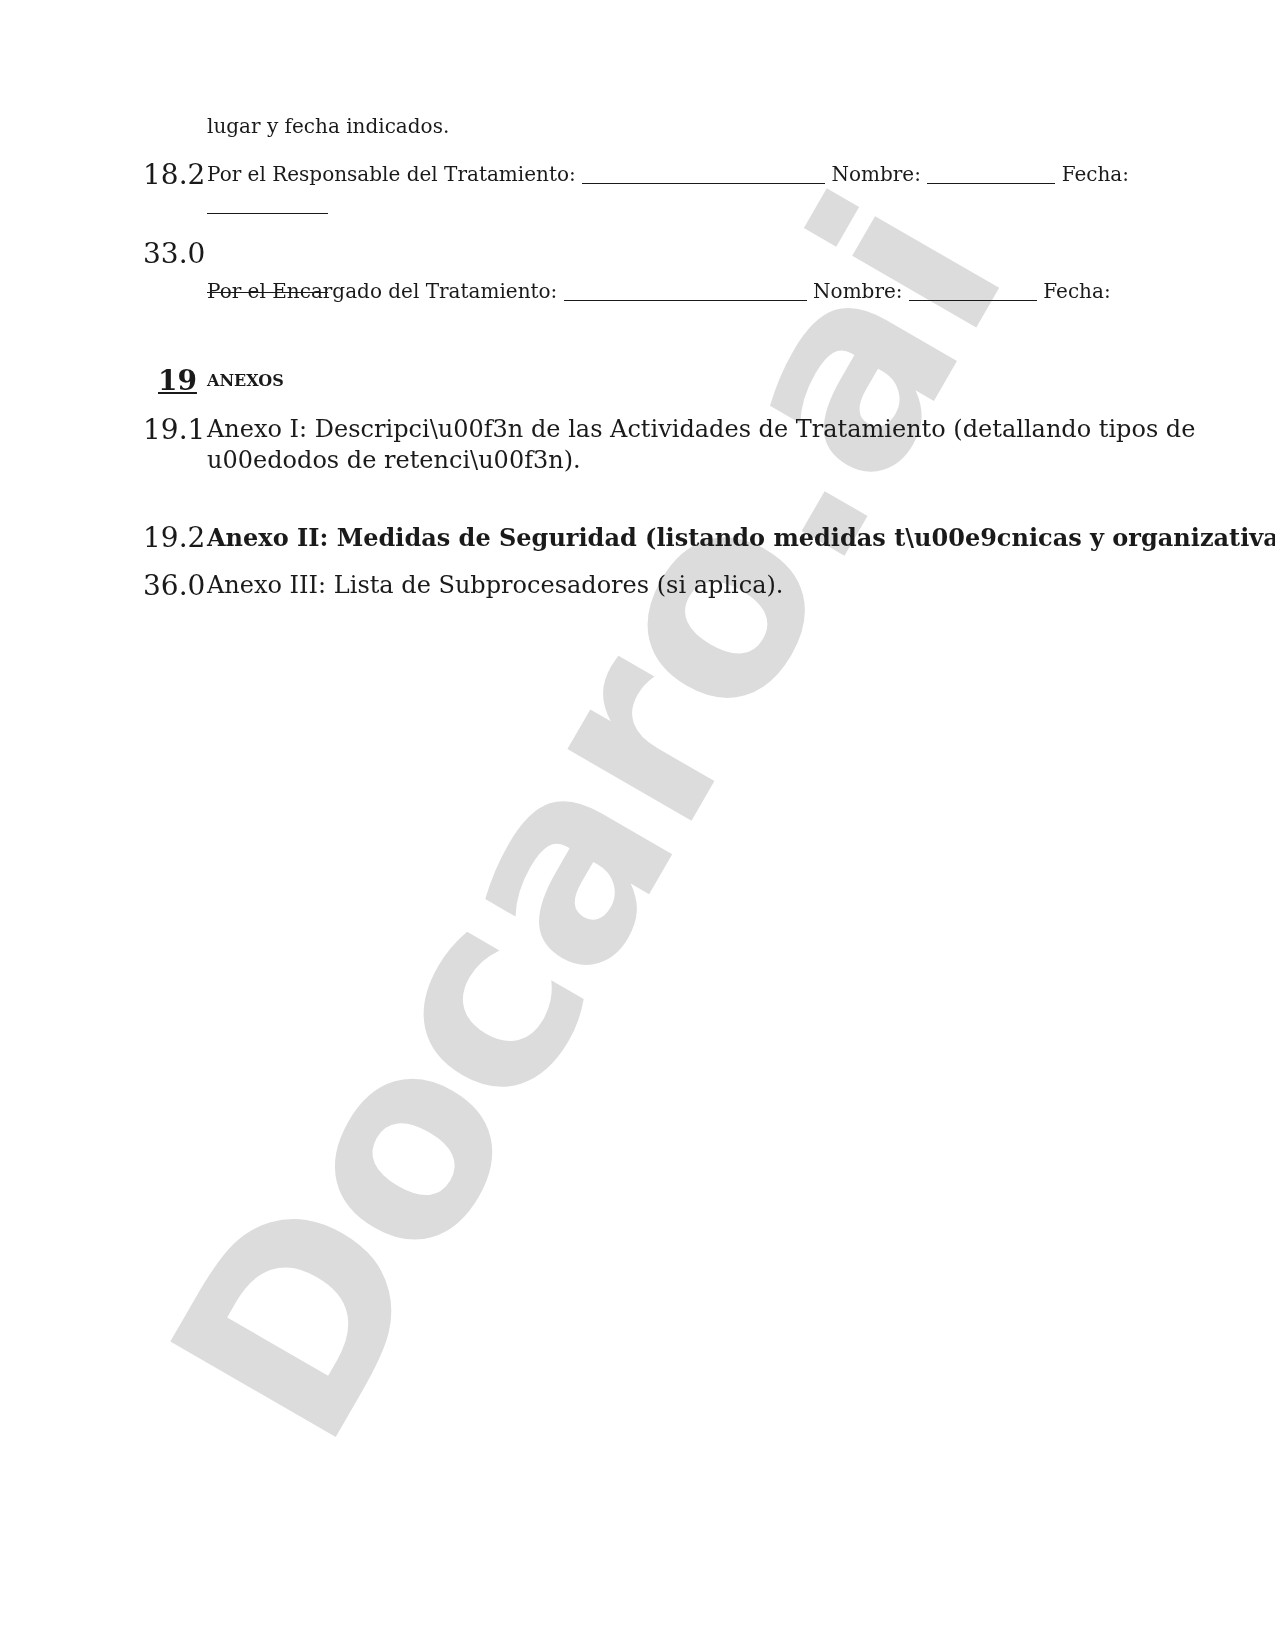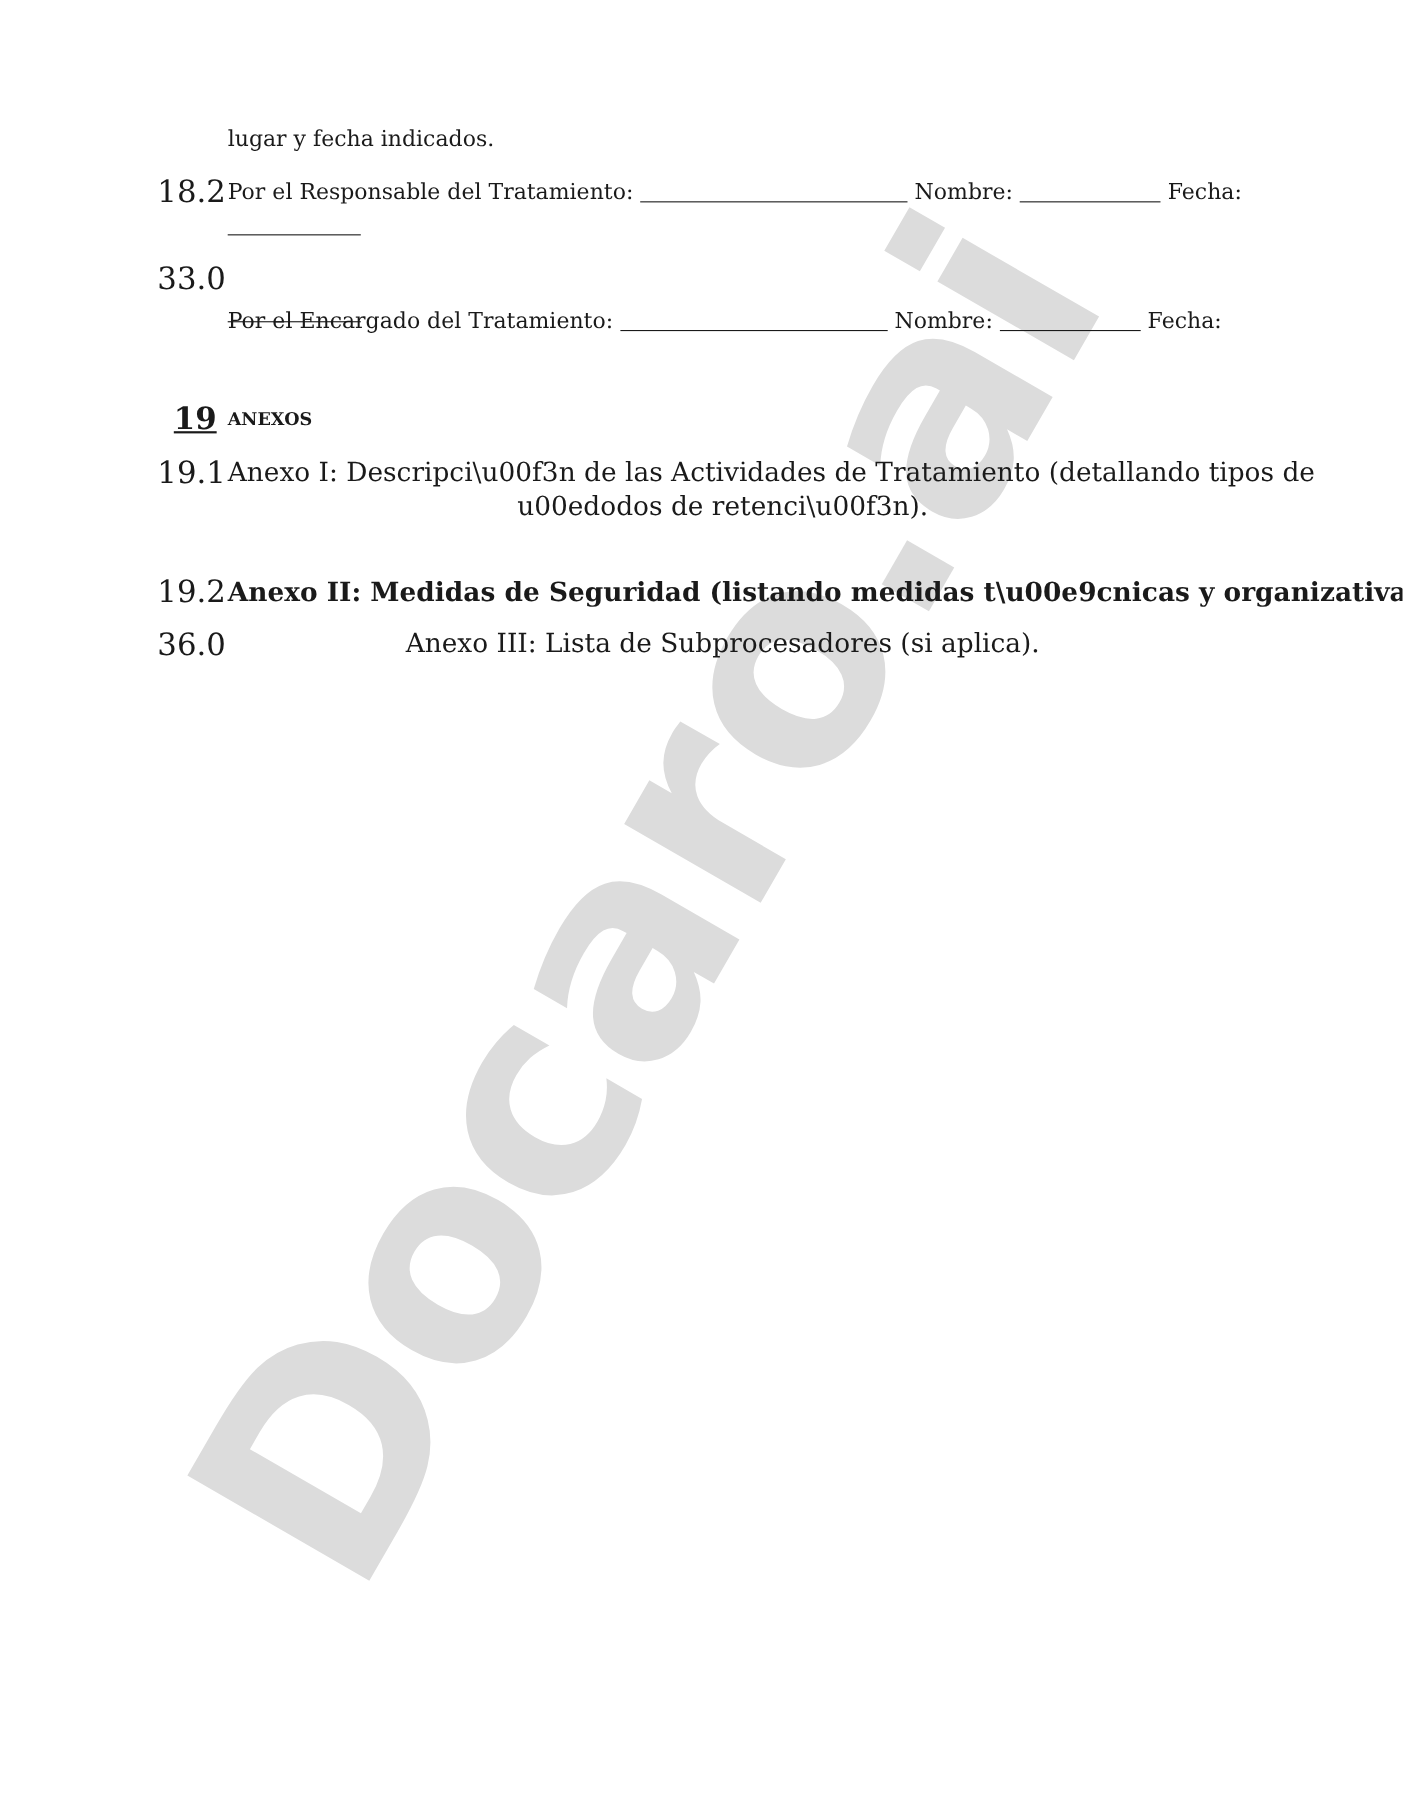--- a/index.html
+++ b/index.html
@@ -30,21 +30,20 @@
       line-height: 1;
       user-select: none;
     }
     .page {
       position: absolute;
       left: 0;
       top: 0;
       width: 1275px;
       height: 1650px;
       z-index: 1;
-      text-align: center;
     }
     .num {
       position: absolute;
       left: 143px;
       font-size: 28px;
       line-height: 31px;
     }
     .txt {
       position: absolute;
       left: 207px;

